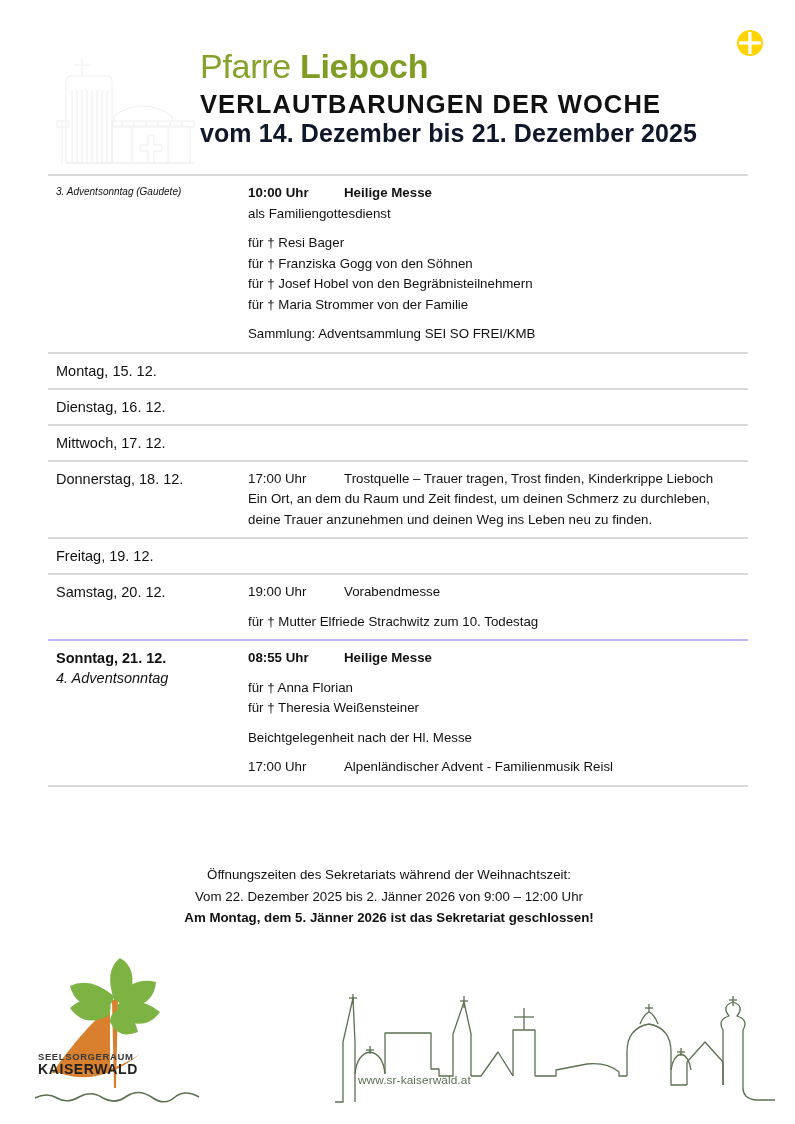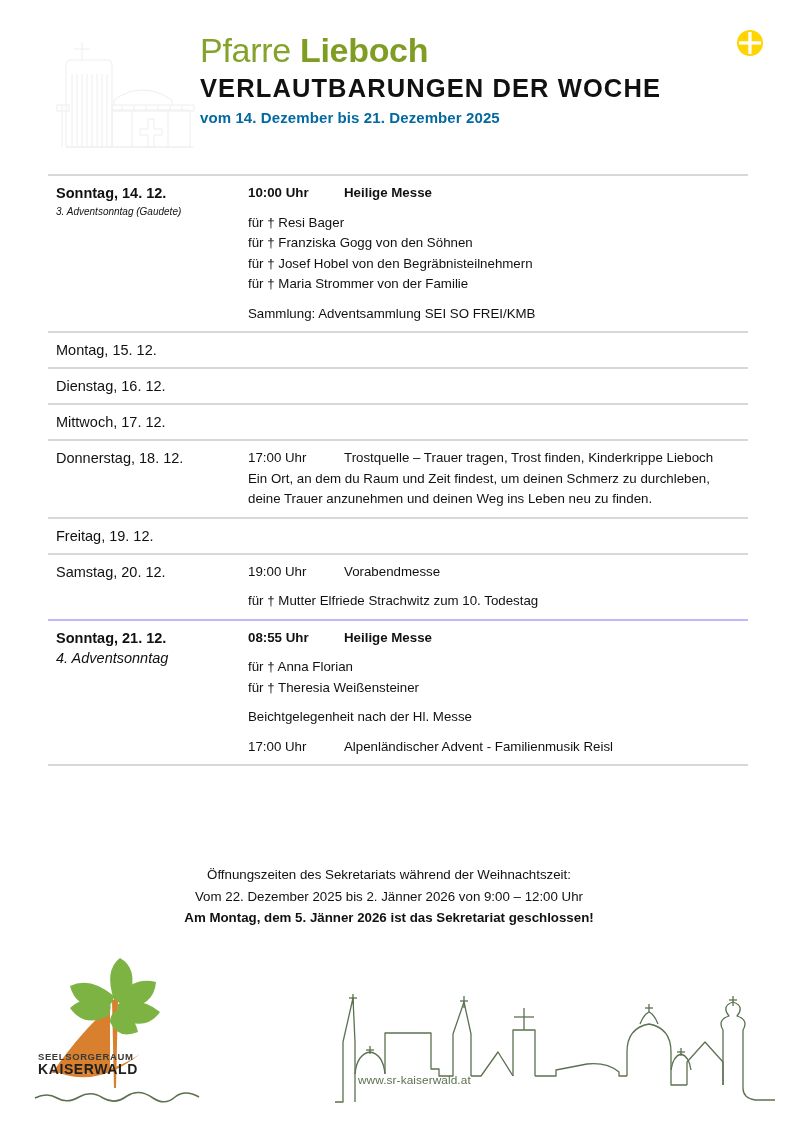--- a/index.html
+++ b/index.html
@@ -21,21 +21,21 @@
   
   .badge {
     position: absolute;
     top: 29px; left: 736px;
     width: 28px; height: 28px;
   }
 
   
   .header {
     position: absolute;
-    top: 30px; left: 48px;
+    top: 46px; left: 48px;
     width: 700px; height: 124px;
   }
   .church-ill {
     position: absolute;
     left: 4px; top: 2px;
     width: 158px; height: 122px;
   }
   .header-text {
     position: absolute;
     left: 152px; top: 0px;
@@ -52,25 +52,25 @@
   .subtitle1 {
     font-size: 25.5px;
     font-weight: 700;
     letter-spacing: 1.1px;
     line-height: 30px;
     color: #111111;
     white-space: nowrap;
     margin-top: 3px;
   }
   .subtitle2 {
-    font-size: 15px;
+    font-size: 25px;
     font-weight: 700;
     letter-spacing: 0.1px;
     line-height: 27px;
-    color: #0369a1;
+    color: #0f172a;
     white-space: nowrap;
     margin-top: 1px;
   }
 
   
   .schedule {
     position: absolute;
     left: 48px; top: 174px;
     width: 700px;
   }
@@ -227,28 +227,28 @@
     <div class="header-text">
       <div class="title-line"><span class="title-light">Pfarre </span><span class="title-bold">Lieboch</span></div>
       <div class="subtitle1">VERLAUTBARUNGEN DER WOCHE</div>
       <div class="subtitle2">vom 14. Dezember bis 21. Dezember 2025</div>
     </div>
   </div>
 
   <div class="schedule" id="schedule">
       <div class="row">
         <div class="col-day">
-          <div class="day-name bold">Sonntag, 14. 12.</div>
           <div class="day-sub">3. Adventsonntag (Gaudete)</div>
         </div>
         <div class="col-events">
           <div class="ev bold">
             <div class="ev-time">10:00 Uhr</div>
             <div class="ev-desc">Heilige Messe</div>
           </div>
+          <div class="ev-plain">als Familiengottesdienst</div>
           <div class="gap"></div>
           <div class="ev-plain">für † Resi Bager</div>
           <div class="ev-plain">für † Franziska Gogg von den Söhnen</div>
           <div class="ev-plain">für † Josef Hobel von den Begräbnisteilnehmern</div>
           <div class="ev-plain">für † Maria Strommer von der Familie</div>
           <div class="gap"></div>
           <div class="ev-plain">Sammlung: Adventsammlung SEI SO FREI/KMB</div>
         </div>
       </div>
       <div class="row">

